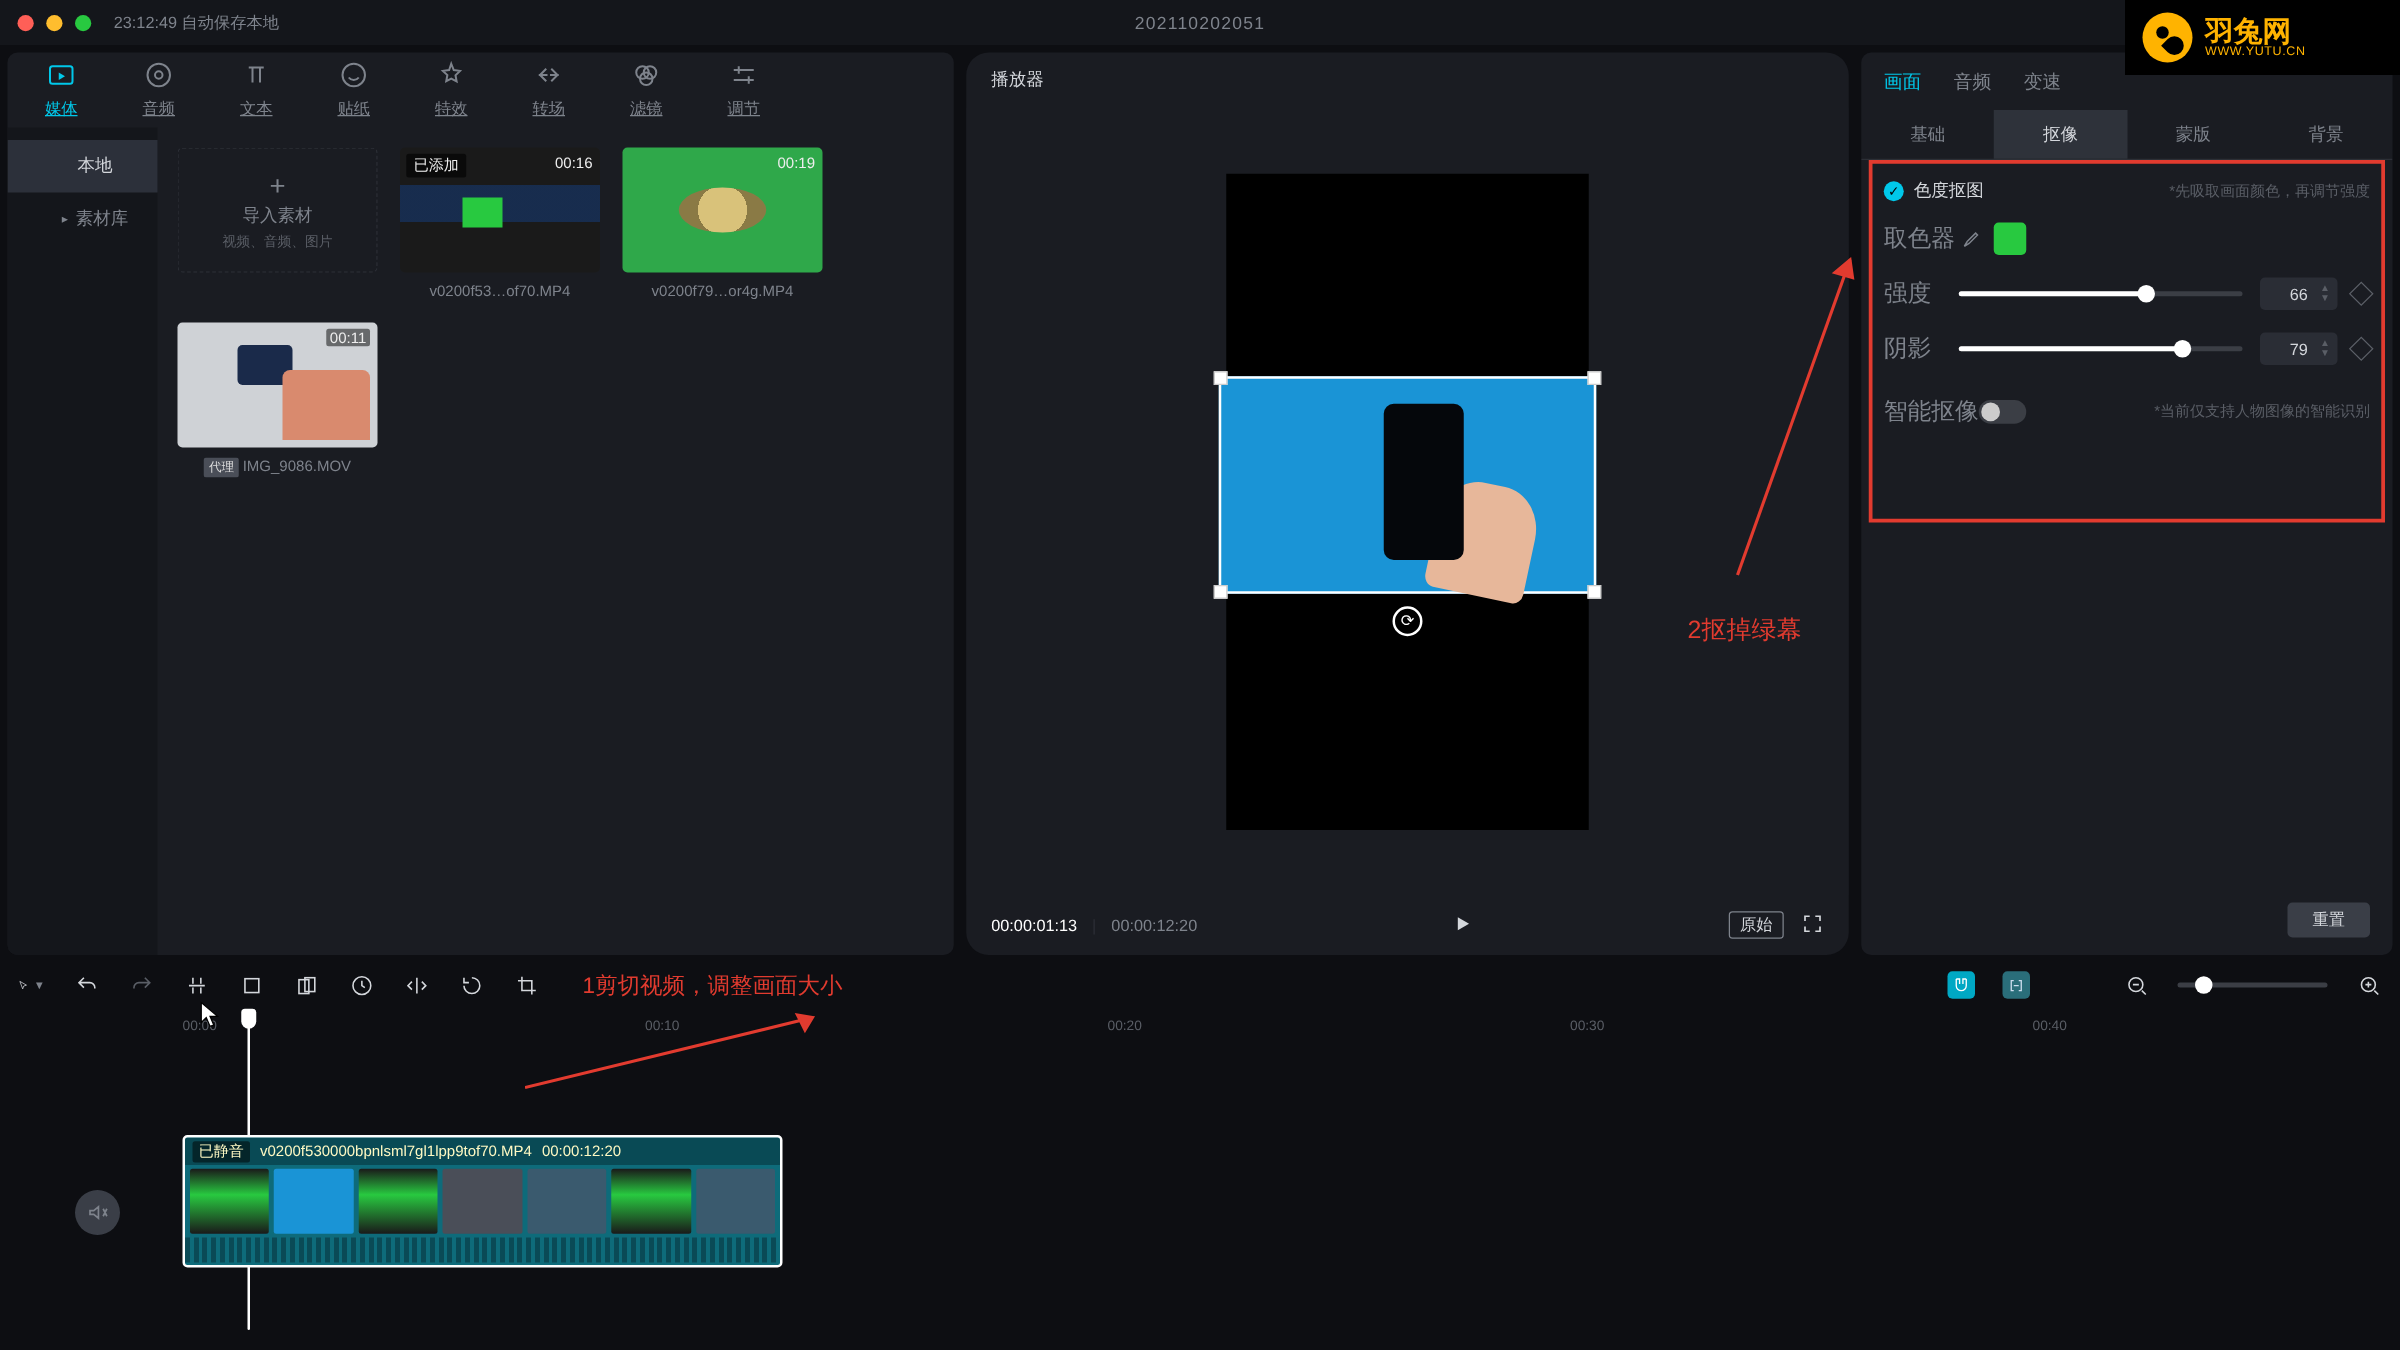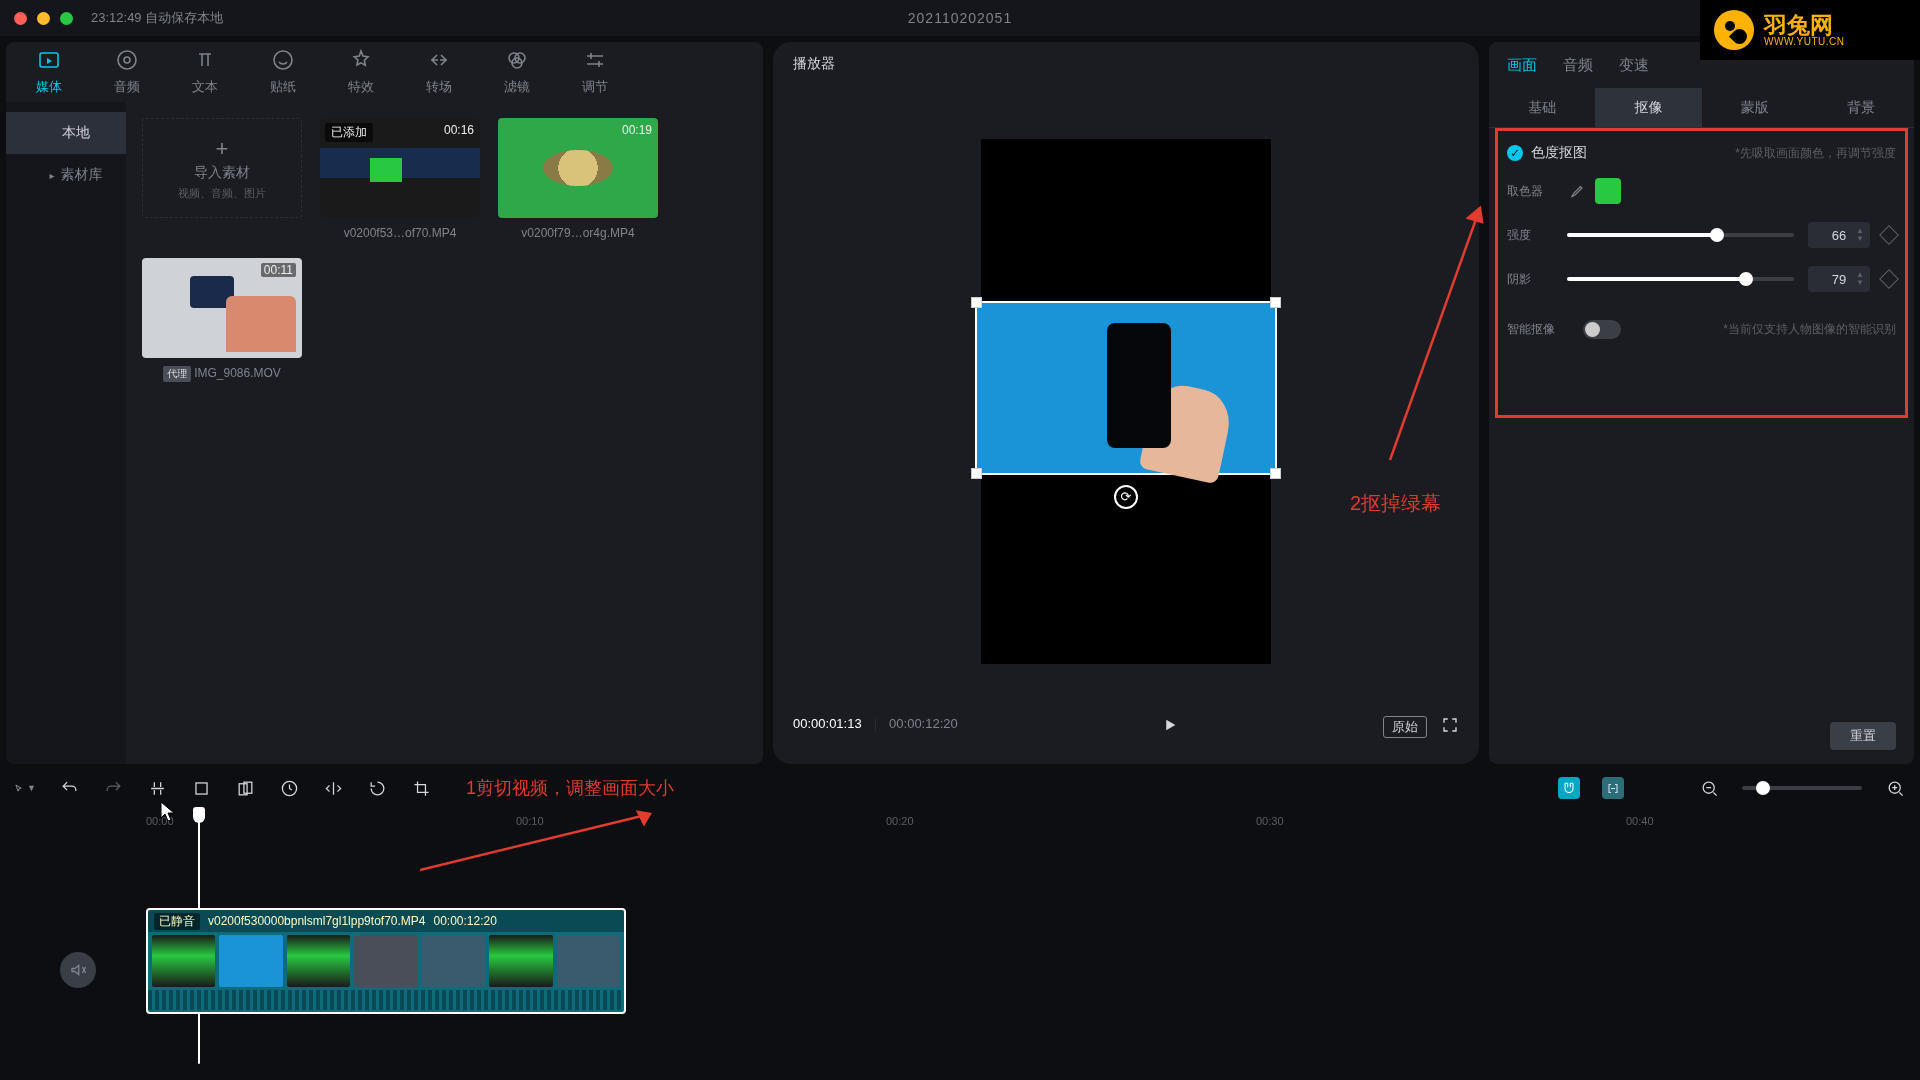--- a/index.html
+++ b/index.html
@@ -33,21 +33,21 @@
   .logo-text{display:flex;flex-direction:column;line-height:1;}
   .logo-text .cn{color:var(--yutu);font-size:23px;font-weight:600;}
   .logo-text .en{color:var(--yutu);font-size:10px;letter-spacing:0.5px;}
   
   .upper{display:flex;gap:10px;height:728px;padding:6px 6px 0 6px;}
   .media-panel{width:757px;background:var(--panel);border-radius:8px;display:flex;overflow:hidden;}
   .player-panel{width:706px;background:var(--panel);border-radius:18px;display:flex;flex-direction:column;overflow:hidden;}
   .inspector-panel{flex:1;background:var(--panel);border-radius:8px;display:flex;flex-direction:column;overflow:hidden;position:relative;}
   
   .media-tabs{display:flex;height:60px;padding:0 8px;gap:8px;}
-  .mt-item{flex:0 0 70px;display:flex;flex-direction:column;align-items:center;justify-content:center;color:var(--text-dim);cursor:pointer;}
+  .mt-item{flex:0 0 70px;display:flex;flex-direction:column;align-items:center;justify-content:center;color:var(--text-dim);cursor:pointer;text-decoration:underline;}
   .mt-item svg{width:24px;height:24px;stroke:currentColor;fill:none;stroke-width:1.6;}
   .mt-item.active{color:var(--accent);}
   .mt-item span{font-size:13px;margin-top:6px;}
   .media-body{display:flex;flex:1;}
   .media-side{width:120px;background:var(--panel-dark);padding-top:10px;}
   .ms-item{height:42px;display:flex;align-items:center;padding-left:20px;color:var(--text-dim);cursor:pointer;font-size:14px;justify-content:center;}
   .ms-item.active{background:#2c303a;color:var(--text);}
   .ms-item .chevron{margin-right:6px;font-size:10px;}
   .media-grid{flex:1;padding:16px;display:flex;flex-wrap:wrap;gap:18px;align-content:flex-start;}
   .import-box,.clip-box{width:160px;}
@@ -71,39 +71,39 @@
   
   .player-head{height:44px;display:flex;align-items:center;padding:0 20px;color:var(--text);font-size:14px;}
   .player-stage{flex:1;background:var(--panel);display:flex;align-items:center;justify-content:center;}
   .canvas-wrap{width:290px;height:525px;background:#000;position:relative;}
   .sel-frame{position:absolute;top:162px;left:-6px;width:302px;height:174px;background:#1a94d6;border:2px solid #fff;}
   .sel-frame .phone{position:absolute;top:20px;left:130px;width:64px;height:125px;background:#05070b;border-radius:8px;}
   .sel-frame .hand{position:absolute;bottom:-4px;left:170px;width:80px;height:90px;background:#e7b79a;border-radius:40% 40% 10% 10%;transform:rotate(12deg);}
   .handle{position:absolute;width:11px;height:11px;background:#fff;border:1px solid #ccc;}
   .h-tl{top:-6px;left:-6px;} .h-tr{top:-6px;right:-6px;} .h-bl{bottom:-6px;left:-6px;} .h-br{bottom:-6px;right:-6px;}
   .rot-handle{position:absolute;bottom:-36px;left:50%;transform:translateX(-50%);width:24px;height:24px;border:2px solid #fff;border-radius:50%;display:flex;align-items:center;justify-content:center;color:#fff;font-size:13px;}
-  .player-foot{height:48px;display:flex;align-items:flex-start;padding:0 20px;color:var(--text-dim);font-size:13px;}
+  .player-foot{height:48px;display:flex;align-items:center;padding:0 20px;color:var(--text-dim);font-size:13px;}
   .player-foot .sep{margin:0 12px;color:var(--border);}
   .play-btn{flex:0 0 auto;margin:0 auto;cursor:pointer;}
   .play-btn svg{width:18px;height:18px;fill:#d4d7dc;}
   .orig-btn{border:1px solid var(--text-dim);padding:1px 8px;border-radius:3px;font-size:13px;color:var(--text);margin-right:14px;cursor:pointer;}
   .full-btn svg{width:18px;height:18px;stroke:var(--text);fill:none;stroke-width:1.8;}
   
   .ins-tabs{height:46px;display:flex;align-items:center;padding:0 14px;gap:18px;}
   .ins-tab{color:var(--text-dim);font-size:15px;cursor:pointer;padding:6px 4px;}
   .ins-tab.active{color:var(--accent);}
   .ins-sub{height:40px;display:flex;border-bottom:1px solid var(--border);}
   .ins-sub .s{flex:1;display:flex;align-items:center;justify-content:center;color:var(--text-dim);font-size:14px;cursor:pointer;}
   .ins-sub .s.active{background:#2e323a;color:var(--text);}
   .ins-body{flex:1;padding:16px 18px;position:relative;}
   .ck-row{display:flex;align-items:center;margin-bottom:16px;}
   .ck{width:16px;height:16px;border-radius:50%;background:var(--accent);margin-right:8px;display:flex;align-items:center;justify-content:center;font-size:11px;color:#000;}
   .hint-r{margin-left:auto;color:var(--text-dimmer);font-size:12px;}
   .row{display:flex;align-items:center;margin-bottom:18px;height:26px;}
-  .row .lbl{width:60px;color:var(--text-dim);font-size:12px;}
+  .row .lbl{width:60px;color:var(--text-dim);font-size:19px;}
   .eyedrop{width:18px;height:18px;margin-right:10px;}
   .eyedrop svg{width:18px;height:18px;stroke:var(--text-dim);fill:none;stroke-width:1.6;}
   .swatch{width:26px;height:26px;border-radius:4px;}
   .slider{flex:1;height:4px;background:var(--track);border-radius:2px;position:relative;margin-right:14px;}
   .slider .fill{position:absolute;height:100%;background:#fff;border-radius:2px;}
   .slider .knob{position:absolute;top:-5px;width:14px;height:14px;background:#fff;border-radius:50%;transform:translateX(-50%);}
   .numbox{width:62px;height:26px;background:#2a2d35;border-radius:4px;display:flex;align-items:center;justify-content:center;font-size:13px;color:var(--text);position:relative;}
   .spin{position:absolute;right:2px;top:0;bottom:0;width:12px;display:flex;flex-direction:column;justify-content:center;color:var(--text-dimmer);font-size:8px;line-height:8px;}
   .kf{width:14px;height:14px;border:1.5px solid var(--text-dimmer);transform:rotate(45deg);margin-left:12px;cursor:pointer;}
   .toggle{width:38px;height:19px;background:#3b3e45;border-radius:10px;position:relative;cursor:pointer;}

